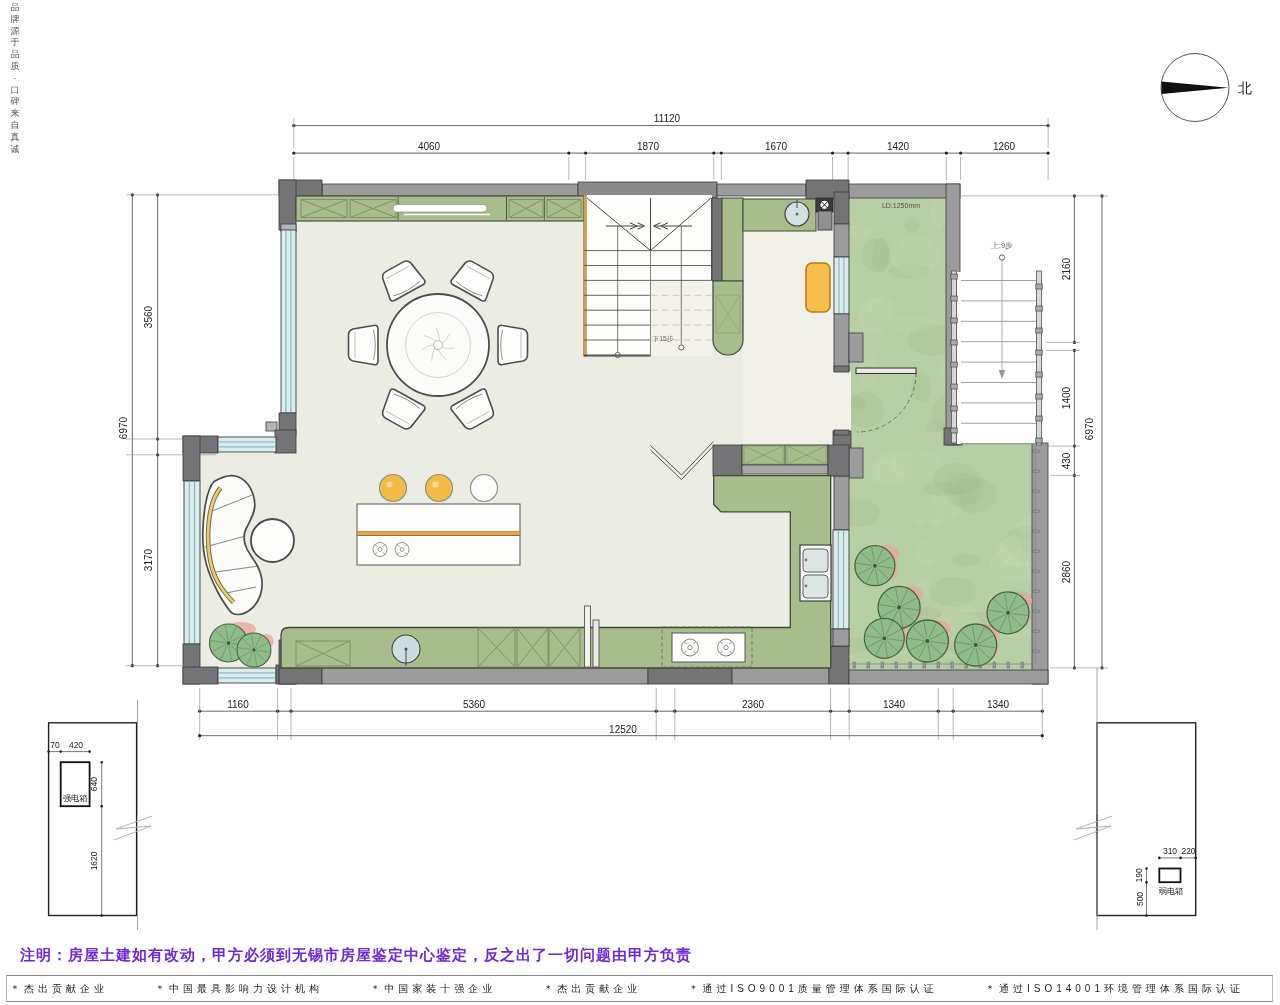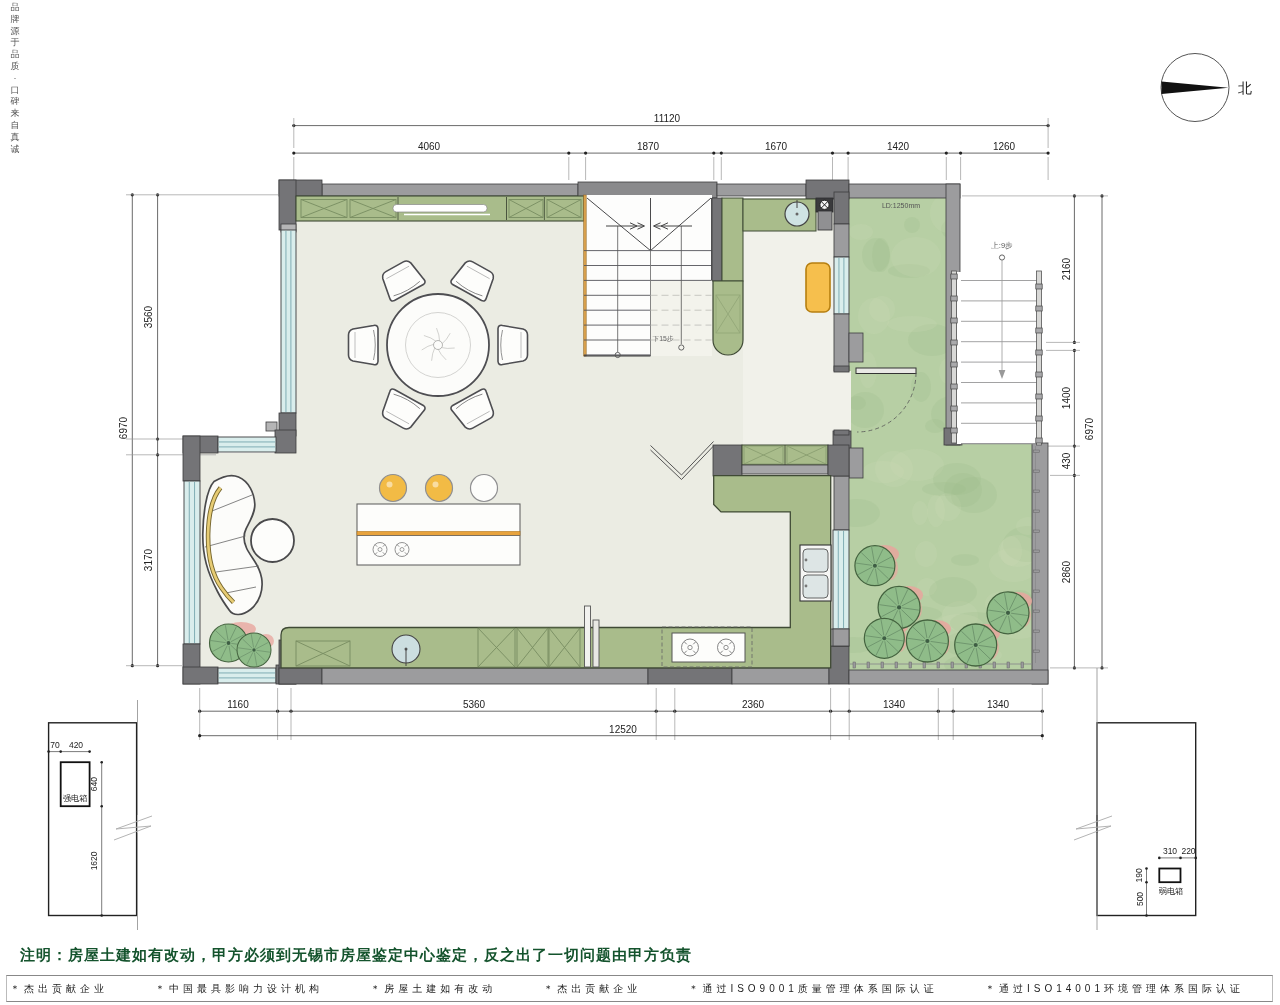--- a/index.html
+++ b/index.html
@@ -632,22 +632,22 @@
 <circle cx="1146.5" cy="868.5" r="1.3" fill="#222"></circle>
 <circle cx="1146.5" cy="882.2" r="1.3" fill="#222"></circle>
 <circle cx="1146.5" cy="915.5" r="1.3" fill="#222"></circle>
 <text x="1142.5" y="875.4" font-family="Liberation Sans, sans-serif" font-size="8.5" fill="#222" text-anchor="middle" transform="rotate(-90 1142.5 875.4)">190</text>
 <text x="1142.5" y="899" font-family="Liberation Sans, sans-serif" font-size="8.5" fill="#222" text-anchor="middle" transform="rotate(-90 1142.5 899)">500</text>
 </g>
 </svg>
 
 <div style="position:absolute;left:9px;top:2px;width:12px;font-family:'Liberation Sans',sans-serif;font-size:9px;line-height:11.8px;color:#555;text-align:center;">品<br>牌<br>源<br>于<br>品<br>质<br>·<br>口<br>碑<br>来<br>自<br>真<br>诚</div>
 
-<div style="position:absolute;left:20px;top:946px;font-family:'Liberation Sans',sans-serif;font-size:15px;font-weight:bold;color:#14532d;letter-spacing:1px;text-align:right;">注明：房屋土建如有改动，甲方必须到无锡市房屋鉴定中心鉴定，反之出了一切问题由甲方负责</div>
+<div style="position:absolute;left:20px;top:946px;font-family:'Liberation Sans',sans-serif;font-size:15px;font-weight:bold;color:#6d28d9;letter-spacing:1px;text-align:right;">注明：房屋土建如有改动，甲方必须到无锡市房屋鉴定中心鉴定，反之出了一切问题由甲方负责</div>
 
 <div style="position:absolute;left:6px;top:975px;width:1267px;height:27px;border-top:1px solid #888;border-bottom:1px solid #888;border-left:1px solid #bbb;border-right:1px solid #bbb;font-family:'Liberation Sans',sans-serif;font-size:10px;color:#222;letter-spacing:4px;display:flex;align-items:center;justify-content:space-between;white-space:nowrap;padding:0 28px 0 3px;box-sizing:border-box;gap:24px;">
       <span>＊杰出贡献企业</span>
       <span>＊中国最具影响力设计机构</span>
-      <span>＊房屋土建如有改动</span>
+      <span>＊中国家装十强企业</span>
       <span>＊杰出贡献企业</span>
       <span>＊通过ISO9001质量管理体系国际认证</span>
       <span>＊通过ISO14001环境管理体系国际认证</span>
     </div>
 </div>
 </body></html>

